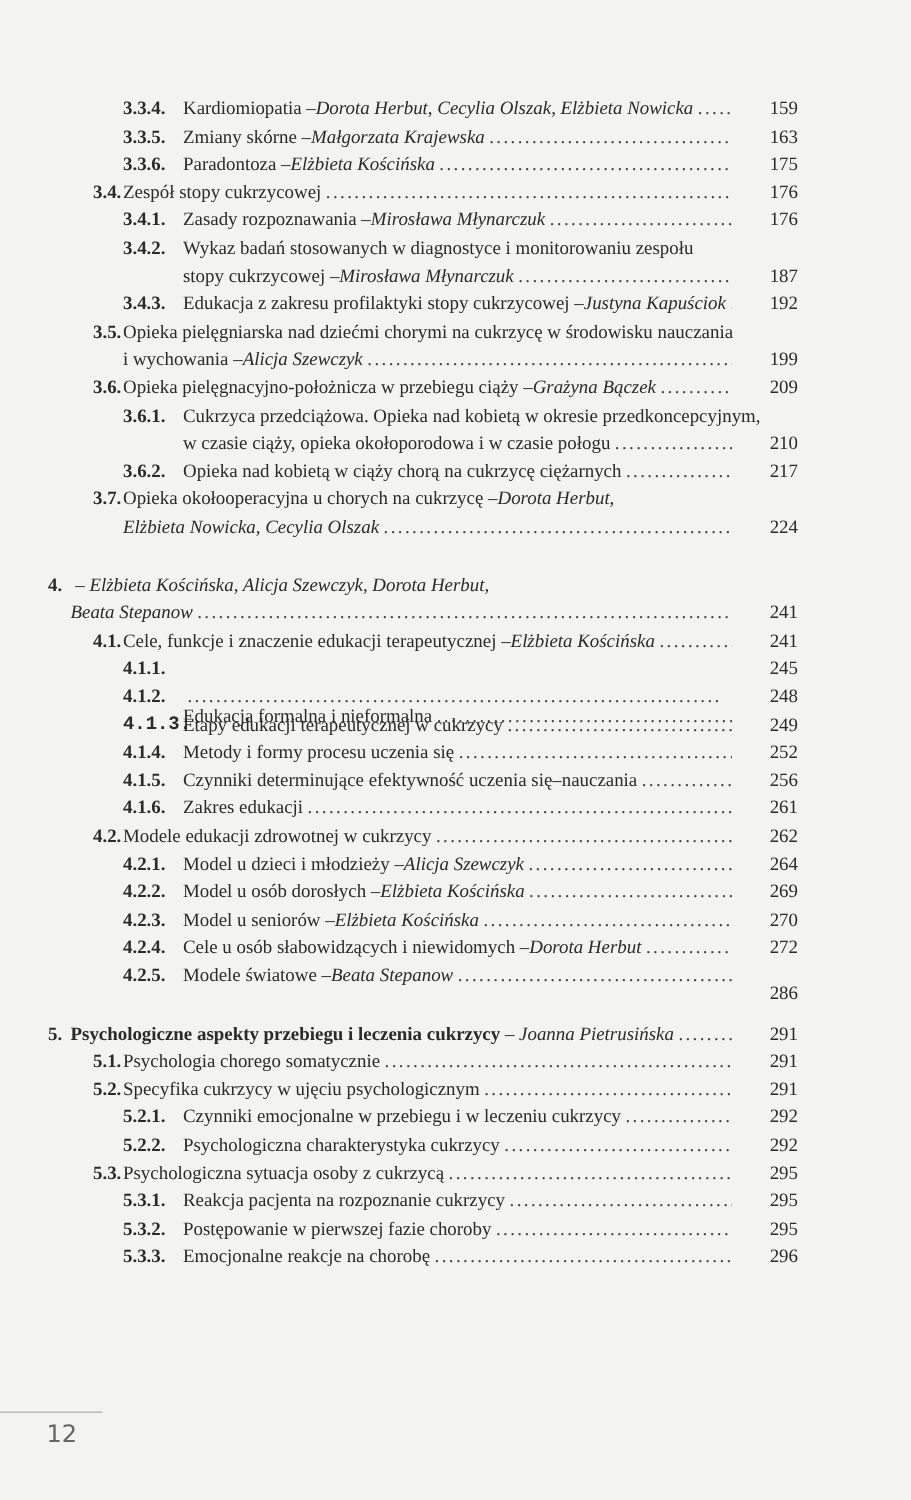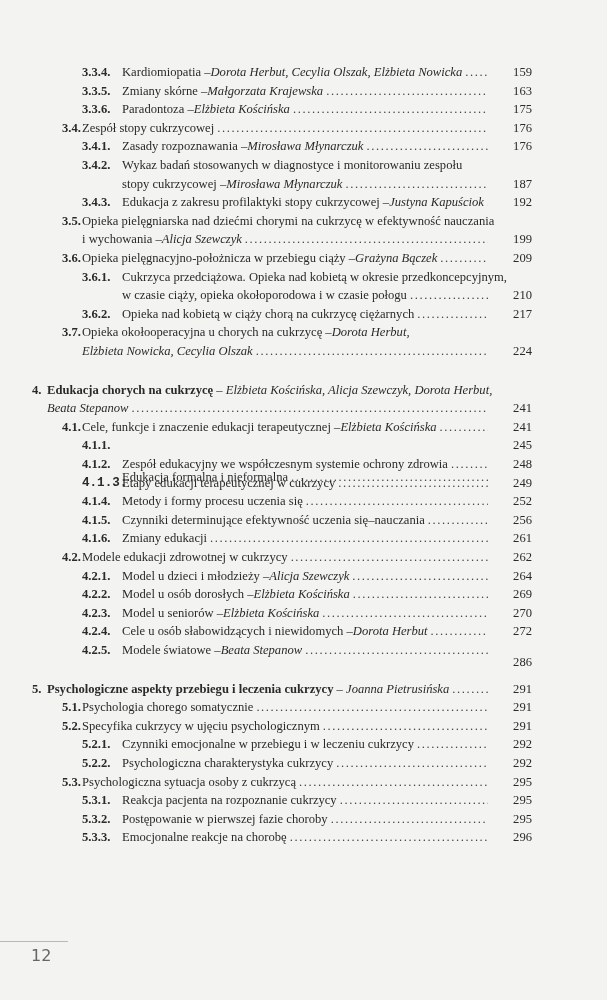--- a/index.html
+++ b/index.html
@@ -92,21 +92,21 @@
       <span class="txt" style="left: 122px; width: 366px;">
         <span class="title">Edukacja z zakresu profilaktyki stopy cukrzycowej – </span>
         <span class="author">Justyna Kapuściok</span>
         <span class="dots">...........................................................................</span>
       </span>
       <span class="page" style="left: 492px;">192</span>
     </div>
     <div class="line" style="top: 211.8px; left: 0px; width: 563px; text-align: center;">
       <span class="num" style="left: 62px;">3.5.</span>
       <span class="txt" style="left: 82px; width: auto;">
-        <span class="title">Opieka pielęgniarska nad dziećmi chorymi na cukrzycę w efektywność nauczania</span>
+        <span class="title">Opieka pielęgniarska nad dziećmi chorymi na cukrzycę w środowisku nauczania</span>
       </span>
     </div>
     <div class="line" style="top: 230.4px; left: 0px; width: 607px;">
       <span class="txt" style="left: 82px; width: 406px;">
         <span class="title">i wychowania – </span>
         <span class="author">Alicja Szewczyk</span>
         <span class="dots">...........................................................................</span>
       </span>
       <span class="page" style="left: 492px;">199</span>
     </div>
@@ -150,21 +150,20 @@
     <div class="line" style="top: 342px; left: 0px; width: 607px;">
       <span class="txt" style="left: 82px; width: 406px;">
         <span class="author">Elżbieta Nowicka, Cecylia Olszak</span>
         <span class="dots">...........................................................................</span>
       </span>
       <span class="page" style="left: 492px;">224</span>
     </div>
     <div class="line" style="top: 380.6px; left: 0px; width: 607px;">
       <span class="num" style="left: 32px;">4.</span>
       <span class="txt" style="left: 47px; width: auto;">
-        <span class="title bold">Edukacja chorych na cukrzycę</span>
         <span class="title" style="white-space: pre;"> – </span>
         <span class="author">Elżbieta Kościńska, Alicja Szewczyk, Dorota Herbut,</span>
       </span>
     </div>
     <div class="line" style="top: 399.2px; left: 0px; width: 607px;">
       <span class="txt" style="left: 47px; width: 441px;">
         <span class="author">Beata Stepanow</span>
         <span class="dots">...........................................................................</span>
       </span>
       <span class="page" style="left: 492px;">241</span>
@@ -182,21 +181,20 @@
       <span class="num" style="left: 82px;">4.1.1.</span>
       <span class="txt" style="left: 122px; width: 366px; margin-top: 32px;">
         <span class="title">Edukacja formalna i nieformalna</span>
         <span class="dots">...........................................................................</span>
       </span>
       <span class="page" style="left: 492px;">245</span>
     </div>
     <div class="line" style="top: 455px; left: 0px; width: 607px;">
       <span class="num" style="left: 82px;">4.1.2.</span>
       <span class="txt" style="left: 122px; width: 366px;">
-        <span class="title">Zespół edukacyjny we współczesnym systemie ochrony zdrowia</span>
         <span class="dots">...........................................................................</span>
       </span>
       <span class="page" style="left: 492px;">248</span>
     </div>
     <div class="line" style="top: 473.6px; left: 0px; width: 607px;">
       <span class="num" style="left: 82px; font-family: Liberation Mono, monospace;">4.1.3.</span>
       <span class="txt" style="left: 122px; width: 366px;">
         <span class="title">Etapy edukacji terapeutycznej w cukrzycy</span>
         <span class="dots">...........................................................................</span>
       </span>
@@ -214,21 +212,21 @@
       <span class="num" style="left: 82px;">4.1.5.</span>
       <span class="txt" style="left: 122px; width: 366px; text-align: right;">
         <span class="title">Czynniki determinujące efektywność uczenia się–nauczania</span>
         <span class="dots">...........................................................................</span>
       </span>
       <span class="page" style="left: 492px;">256</span>
     </div>
     <div class="line" style="top: 529.4px; left: 0px; width: 607px;">
       <span class="num" style="left: 82px;">4.1.6.</span>
       <span class="txt" style="left: 122px; width: 366px;">
-        <span class="title">Zmiany edukacji</span>
+        <span class="title">Zakres edukacji</span>
         <span class="dots">...........................................................................</span>
       </span>
       <span class="page" style="left: 492px;">261</span>
     </div>
     <div class="line" style="top: 548px; left: 0px; width: 607px;">
       <span class="num" style="left: 62px;">4.2.</span>
       <span class="txt" style="left: 82px; width: 406px;">
         <span class="title">Modele edukacji zdrowotnej w cukrzycy</span>
         <span class="dots">...........................................................................</span>
       </span>

